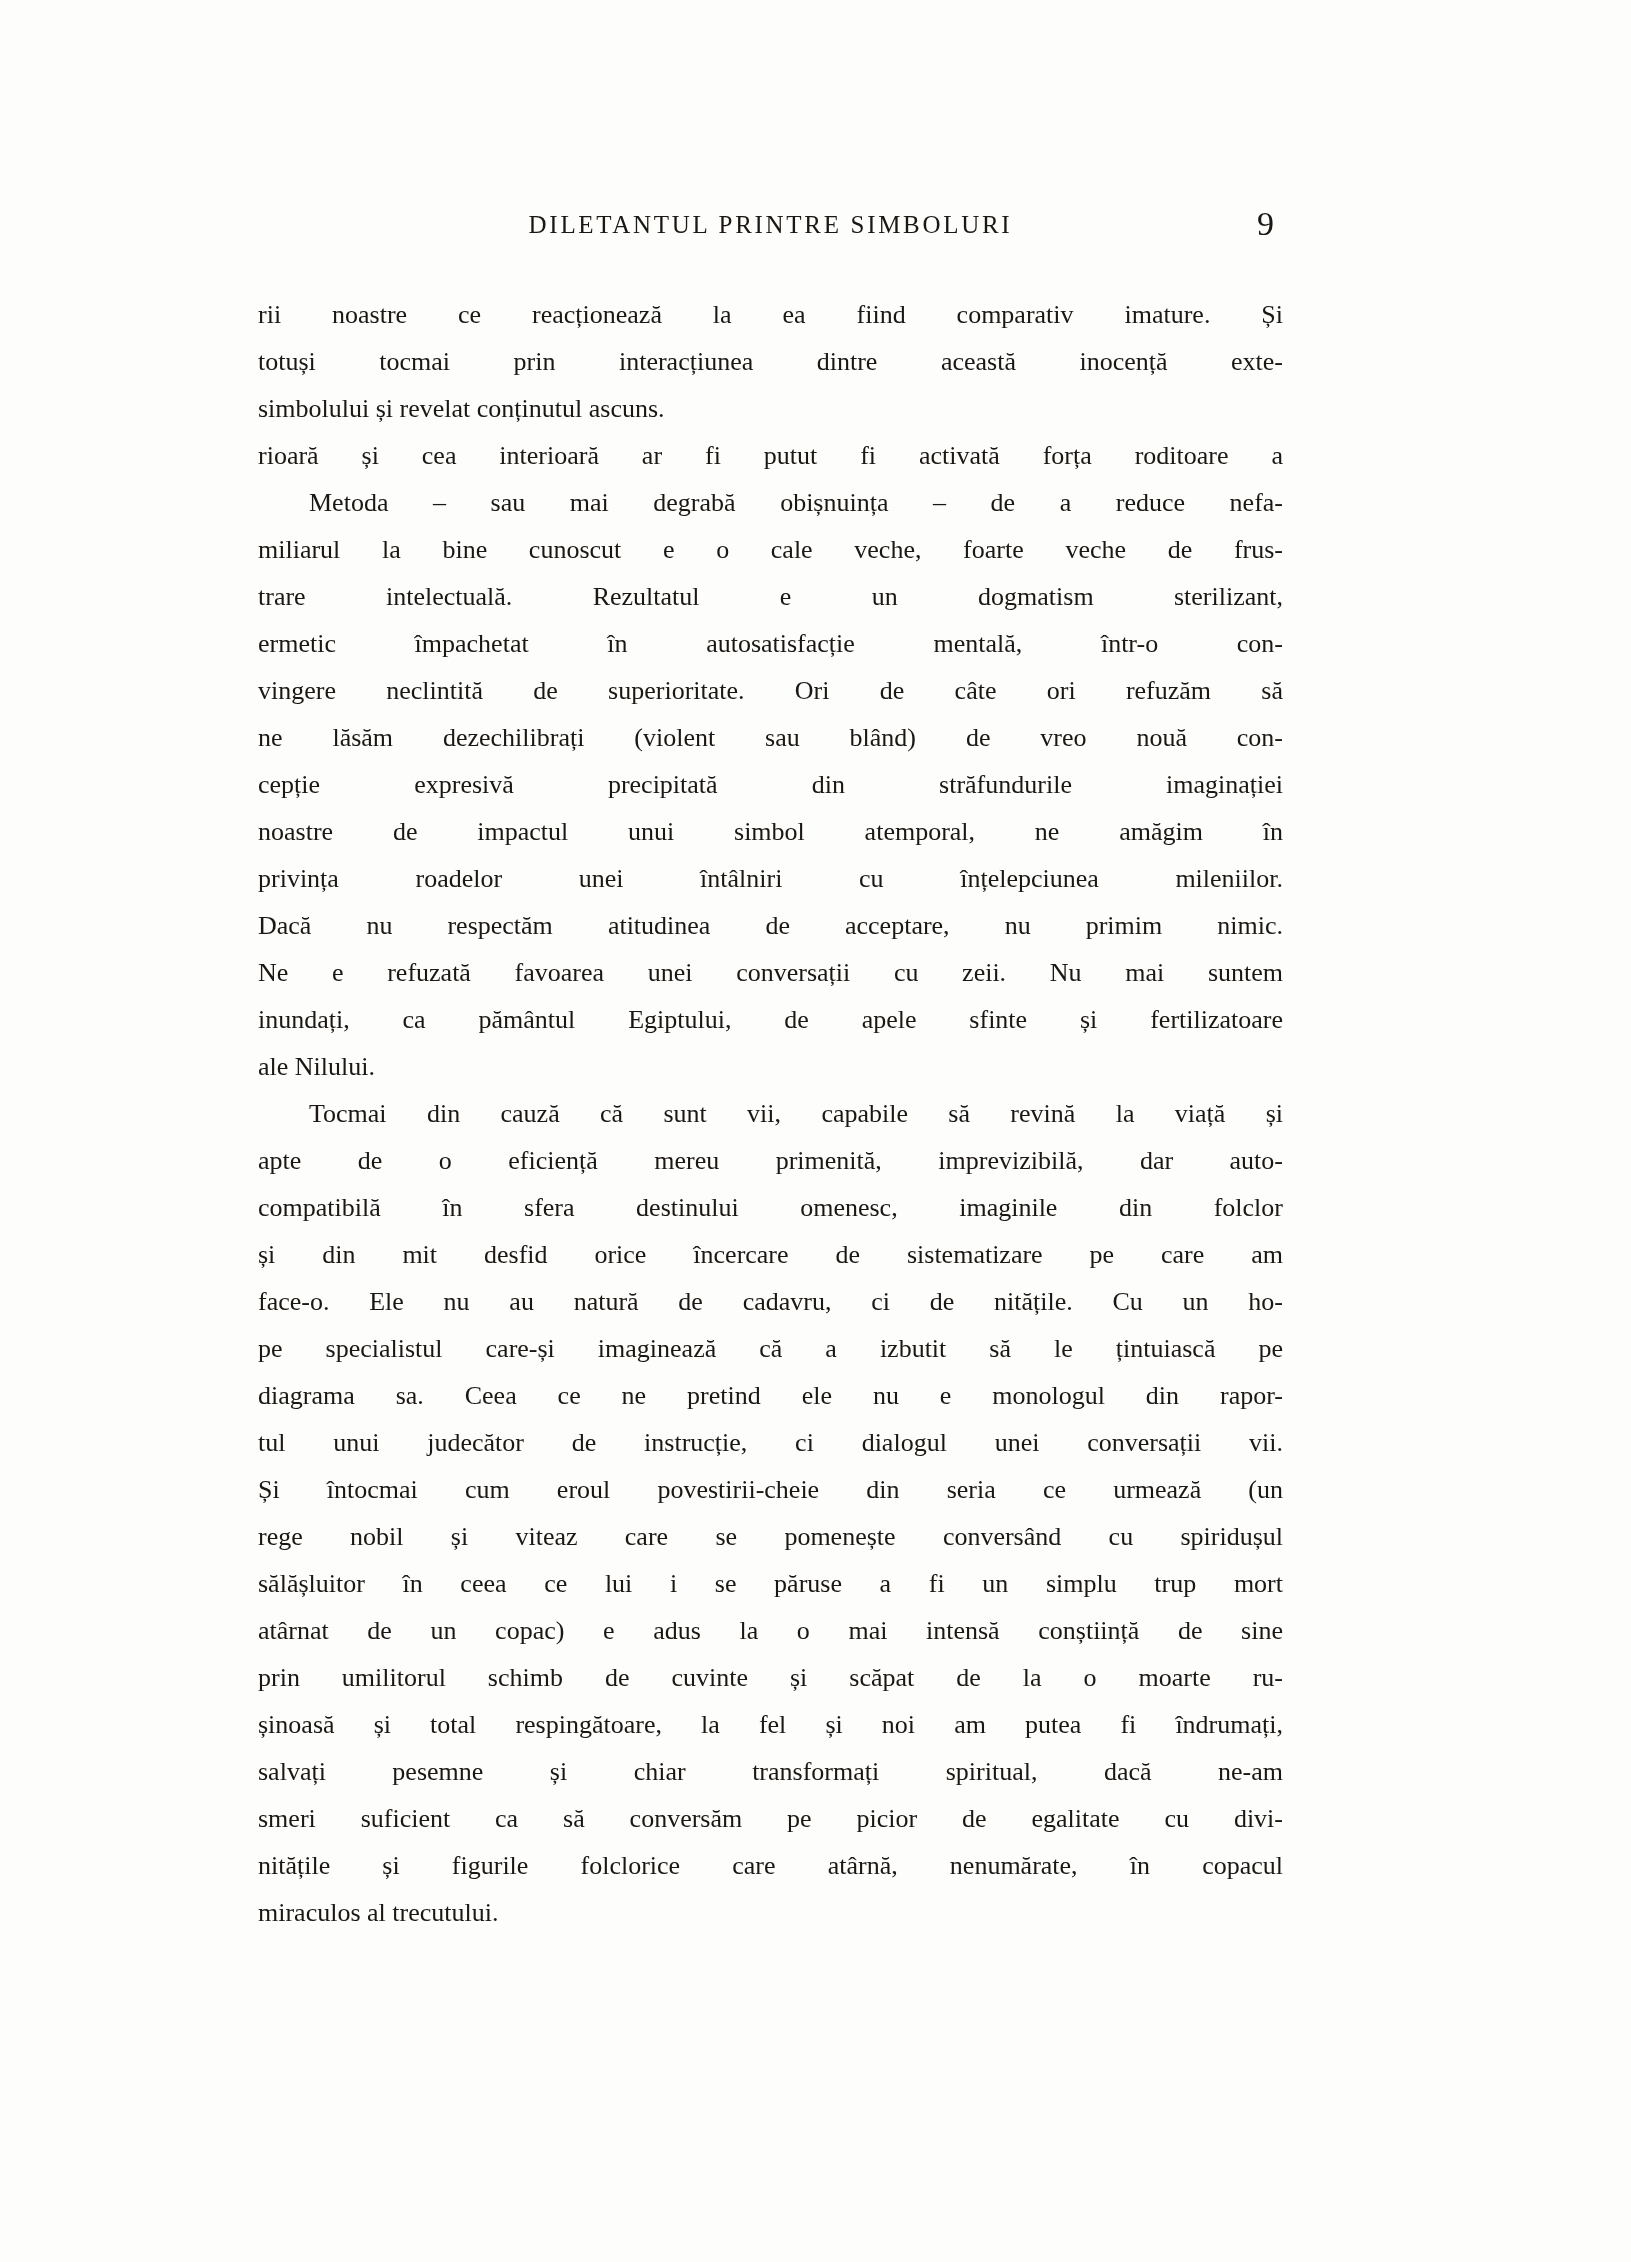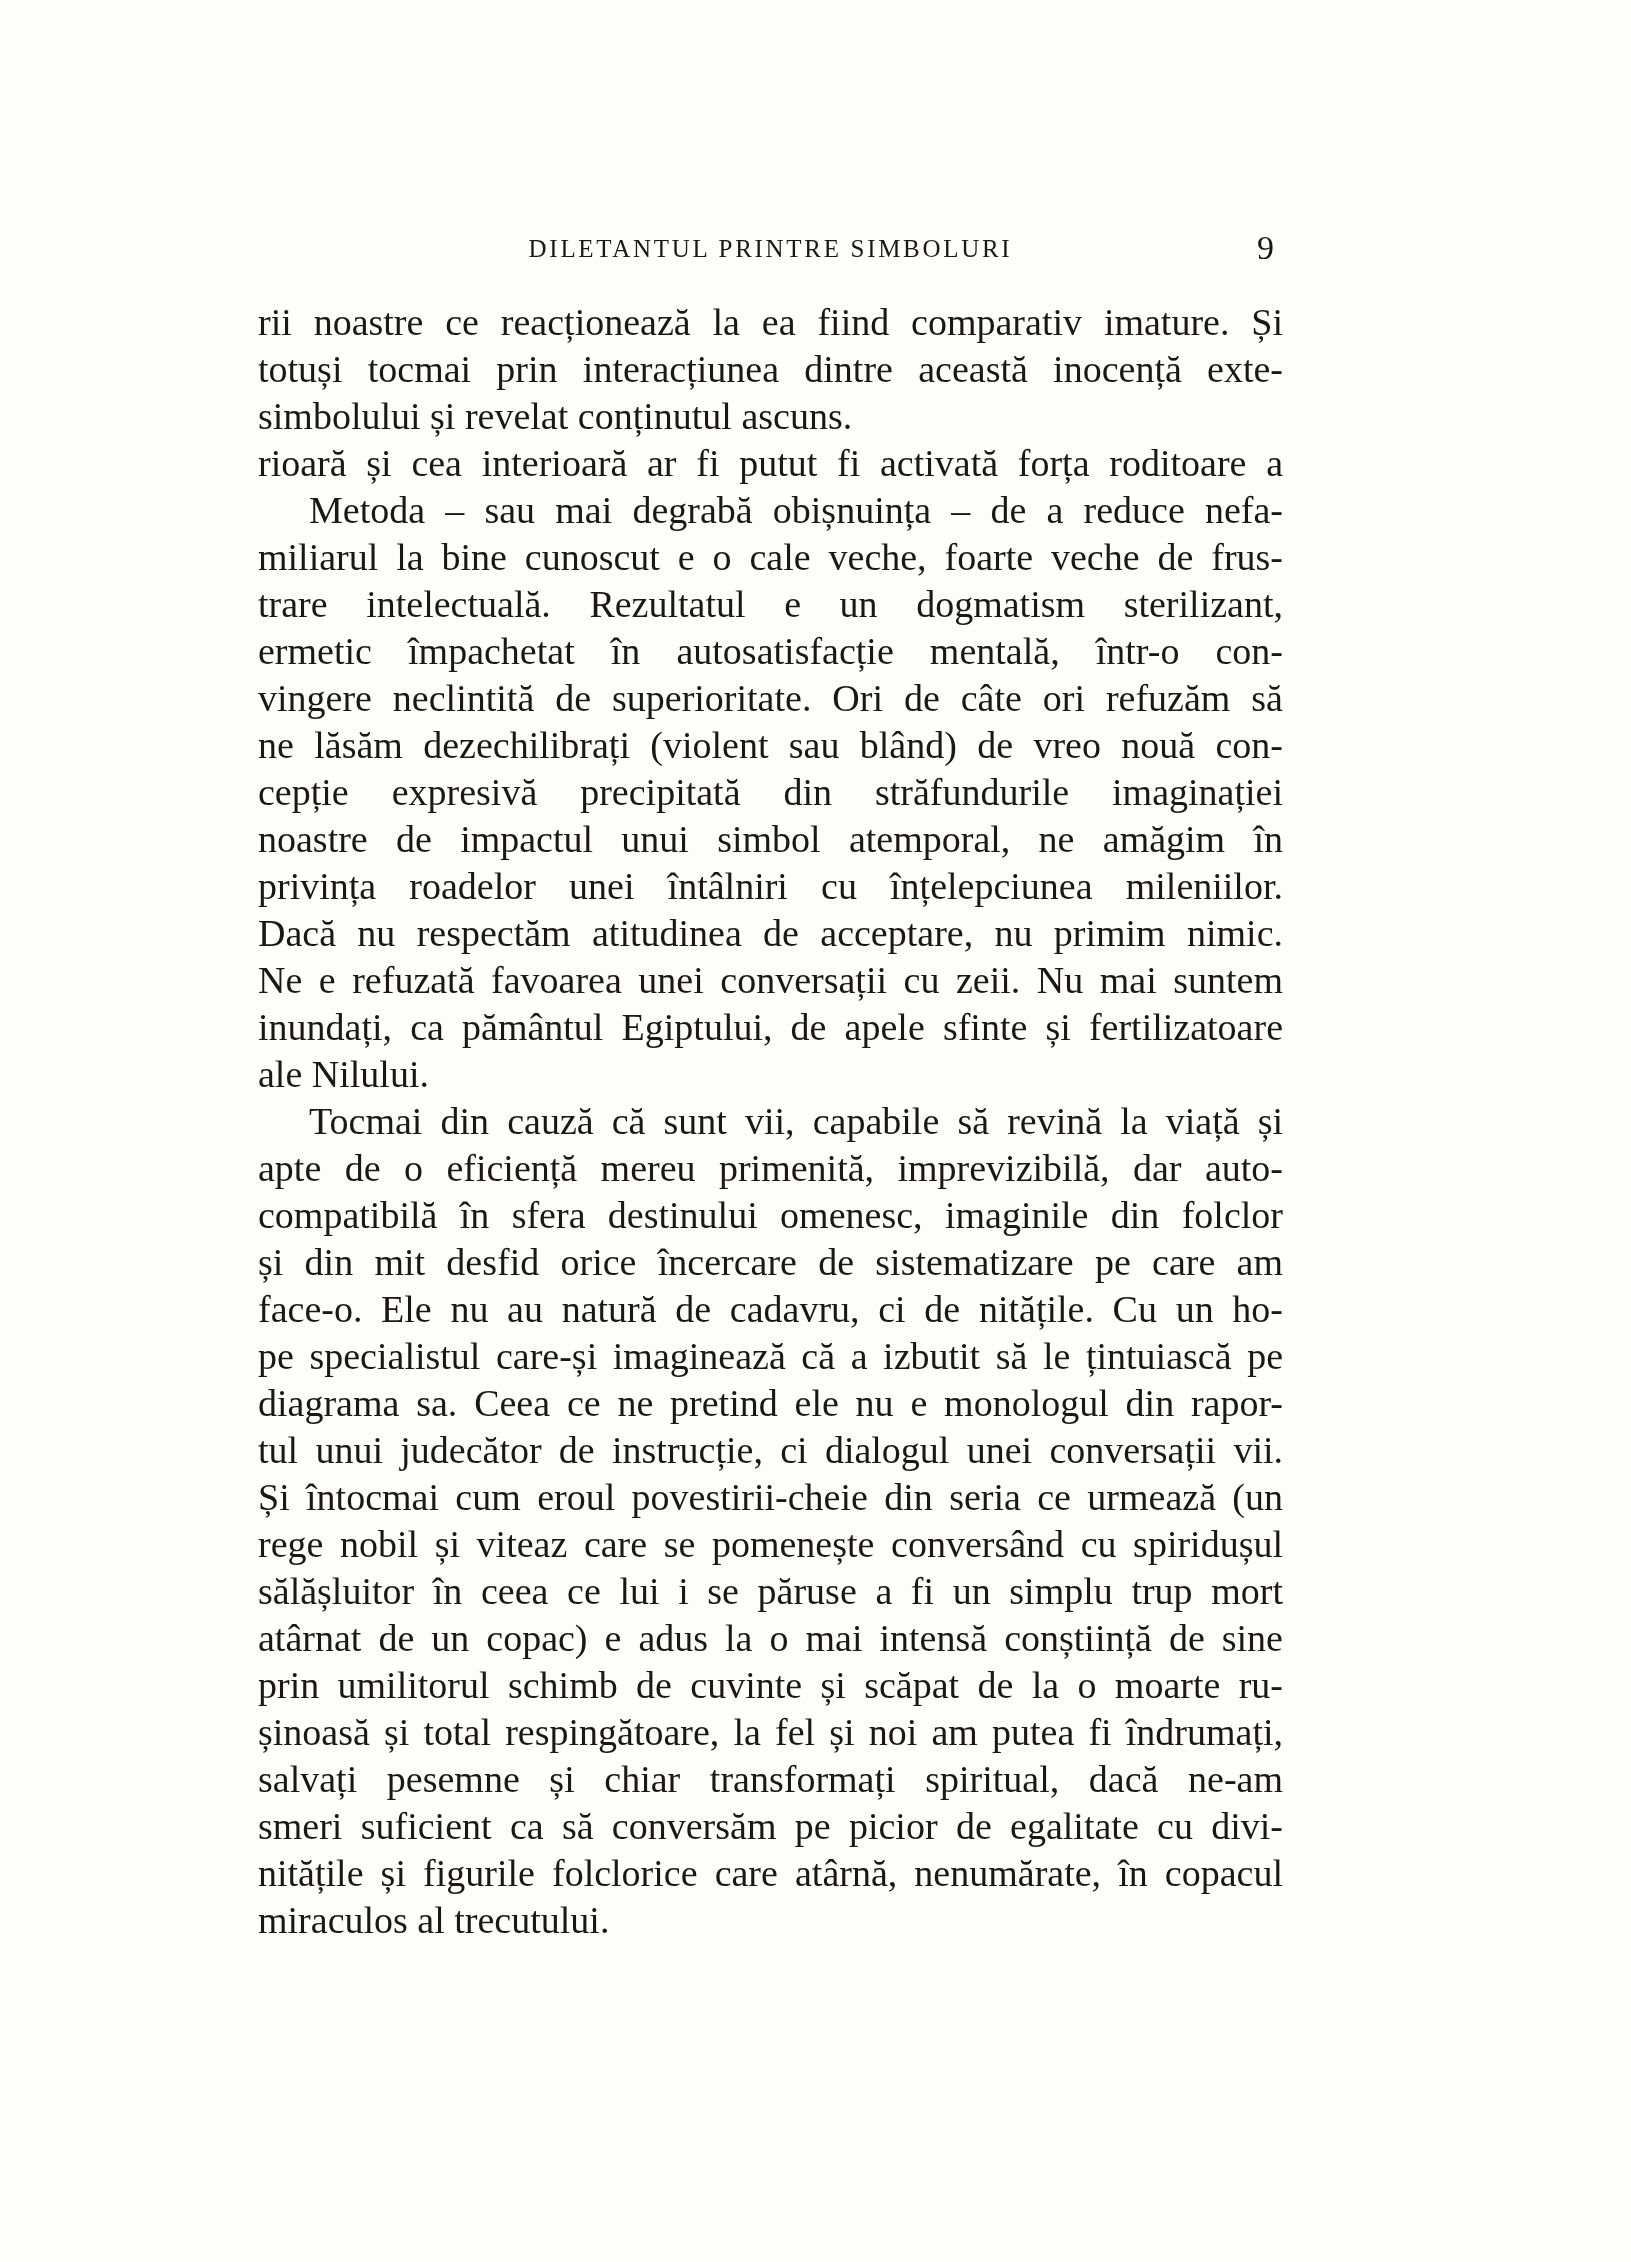--- a/index.html
+++ b/index.html
@@ -18,39 +18,39 @@
   }
   .column {
     position: absolute;
     left: 258px;
     top: 209px;
     width: 1025px;
   }
   .page-header {
     position: relative;
     height: 66px;
-    margin-top: 24px;
   }
   .running-title {
     text-align: center;
     font-size: 25px;
     letter-spacing: 2.7px;
     color: #1b1713;
     padding-top: 1.8px;
   }
   .page-number {
     position: absolute;
     right: 9px;
     top: -3.6px;
     font-size: 34px;
     color: #1b1713;
   }
   .body-text {
-    font-size: 38px;
+    font-size: 26px;
     line-height: 47px;
+    margin-top: 16px;
   }
   .paragraph {
     margin: 0;
   }
   .line {
     height: 47px;
     overflow: hidden;
     text-align: justify;
     text-align-last: justify;
   }

